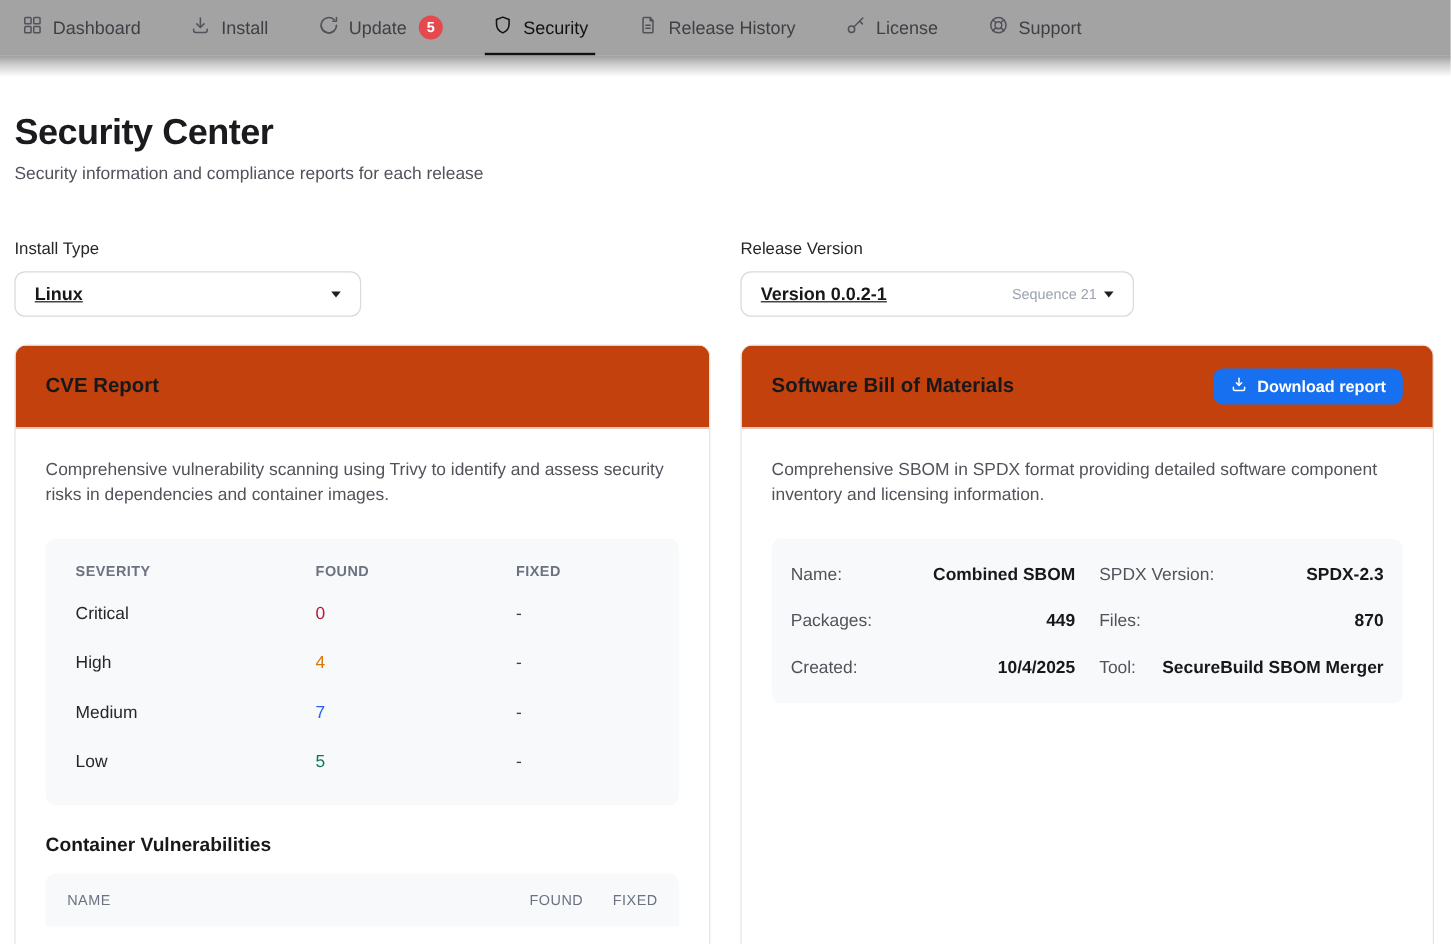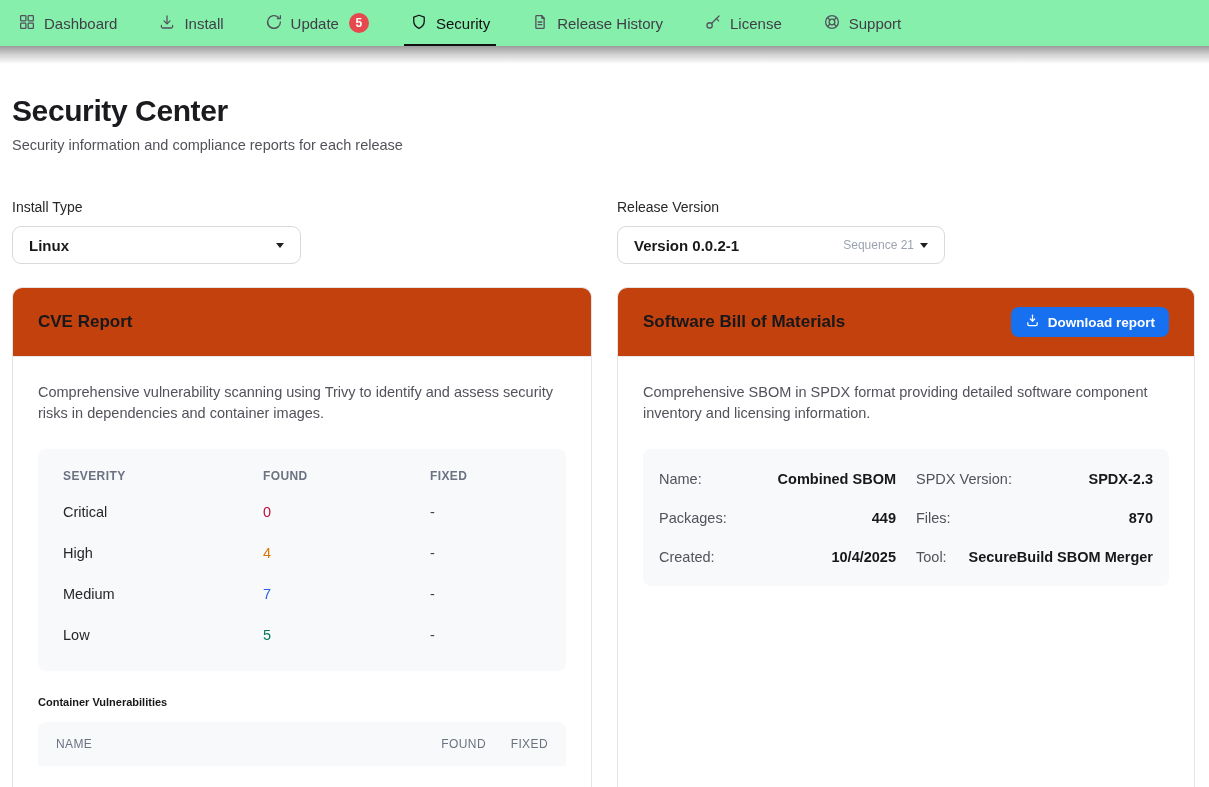--- a/index.html
+++ b/index.html
@@ -6,21 +6,21 @@
   html, body { width: 1209px; height: 787px; overflow: hidden; }
   body {
     font-family: "Liberation Sans", sans-serif;
     background: #ffffff;
     color: #18181b;
   }
 
   
   .topnav {
     height: 46px;
-    background: #86efac;
+    background: #a3a3a3;
     display: flex;
     align-items: stretch;
     padding: 0 18px;
     gap: 41px;
   }
   .nav-item {
     display: flex;
     align-items: center;
     gap: 8px;
     font-size: 15px;
@@ -81,21 +81,21 @@
     height: 38px;
     border: 1px solid #d9d9de;
     border-radius: 9px;
     background: #fff;
     display: flex;
     align-items: center;
     justify-content: space-between;
     padding: 0 16px;
     cursor: pointer;
   }
-  .select-box .sel-value { font-size: 15px; font-weight: 700; color: #18181b; }
+  .select-box .sel-value { font-size: 15px; font-weight: 700; color: #18181b; text-decoration: underline; }
   .select-meta { font-size: 12px; color: #9ca3af; display: flex; align-items: center; gap: 6px; }
   .caret {
     width: 0; height: 0;
     border-left: 4.5px solid transparent;
     border-right: 4.5px solid transparent;
     border-top: 5.5px solid #1f1f23;
   }
   .w-install { width: 289px; }
   .w-release { width: 328px; }
 
@@ -149,21 +149,21 @@
     font-weight: 700;
     letter-spacing: 0.4px;
     color: #6b7280;
   }
   .sev-data { padding: 12.5px 0; font-size: 14.5px; color: #27272a; }
   .sev-found { font-weight: 500; }
   .sev-dash { color: #3f3f46; }
 
   
   .container-title {
-    font-size: 11px;
+    font-size: 16px;
     font-weight: 700;
     color: #18181b;
     margin: 25px 0 14px 0;
   }
   .cv-head {
     background: #f8f9fb;
     border-radius: 8px 8px 0 0;
     display: grid;
     grid-template-columns: 1fr 90px 62px;
     padding: 15px 18px;

